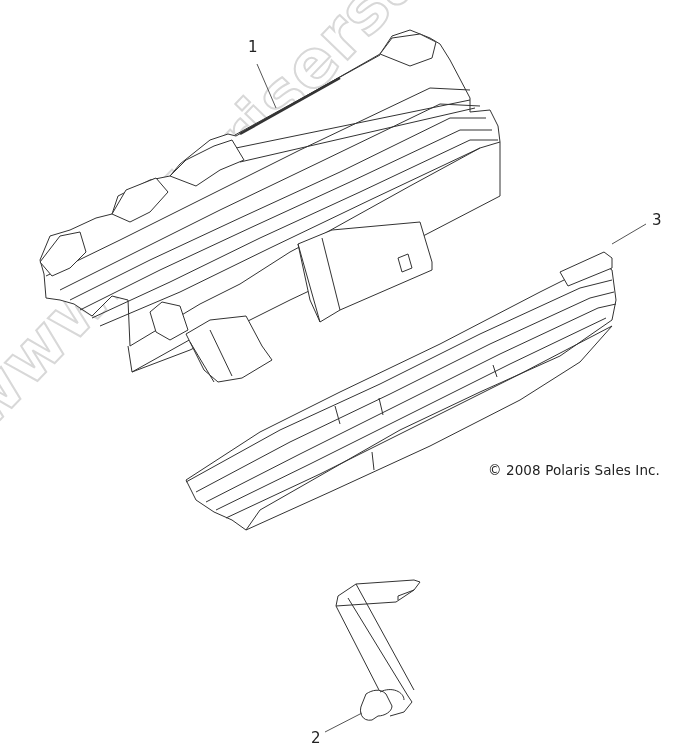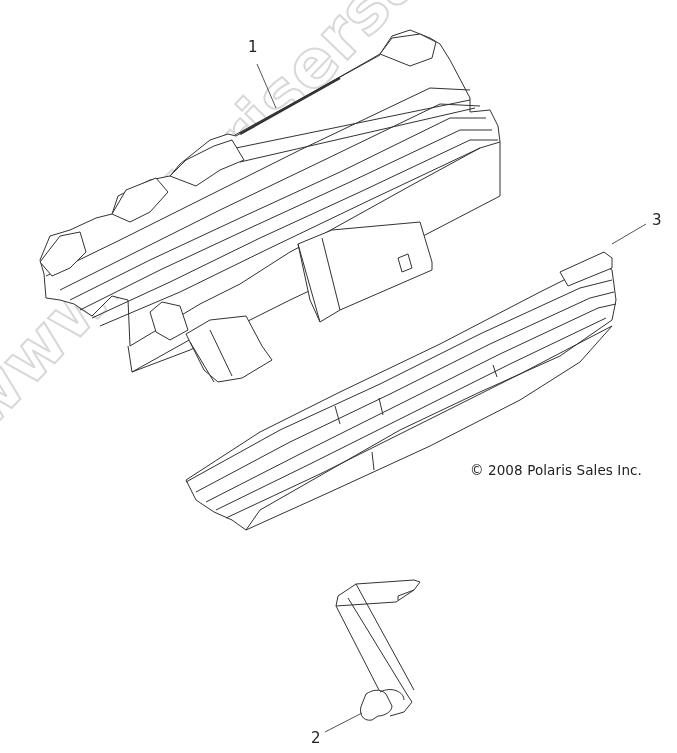--- a/index.html
+++ b/index.html
@@ -1,19 +1,19 @@
 <!DOCTYPE html>
 <html><head>
 <meta charset="utf-8">
 <style>
   html, body { margin: 0; padding: 0; background: #ffffff; }
   body { width: 677px; height: 753px; overflow: hidden; position: relative; font-family: "DejaVu Sans", sans-serif; }
   .canvas { position: absolute; left: 0; top: 0; width: 677px; height: 753px; }
   .callout { position: absolute; font-family: "DejaVu Sans", sans-serif; font-size: 15px; color: #222; line-height: 1; }
-  .copyright { position: absolute; left: 470px; top: 462px; font-family: "DejaVu Sans", sans-serif; font-size: 13.5px; color: #222; white-space: nowrap; letter-spacing: 0.1px; }
+  .copyright { position: absolute; left: 488px; top: 462px; font-family: "DejaVu Sans", sans-serif; font-size: 13.5px; color: #222; white-space: nowrap; letter-spacing: 0.1px; }
   .watermark { position: absolute; left: -30px; top: 380px; font-family: "DejaVu Sans", sans-serif; font-weight: bold; font-size: 66px; color: #ffffff; -webkit-text-stroke: 2px #d6d6d6; transform: rotate(-46deg); transform-origin: left center; white-space: nowrap; letter-spacing: 1px; opacity: 0.95; }
   svg line, svg polyline, svg path, svg polygon { vector-effect: non-scaling-stroke; }
 </style>
 </head>
 <body>
 
 <div class="canvas">
 
   <div class="watermark">www.polarisersatzteile.de</div>
 

